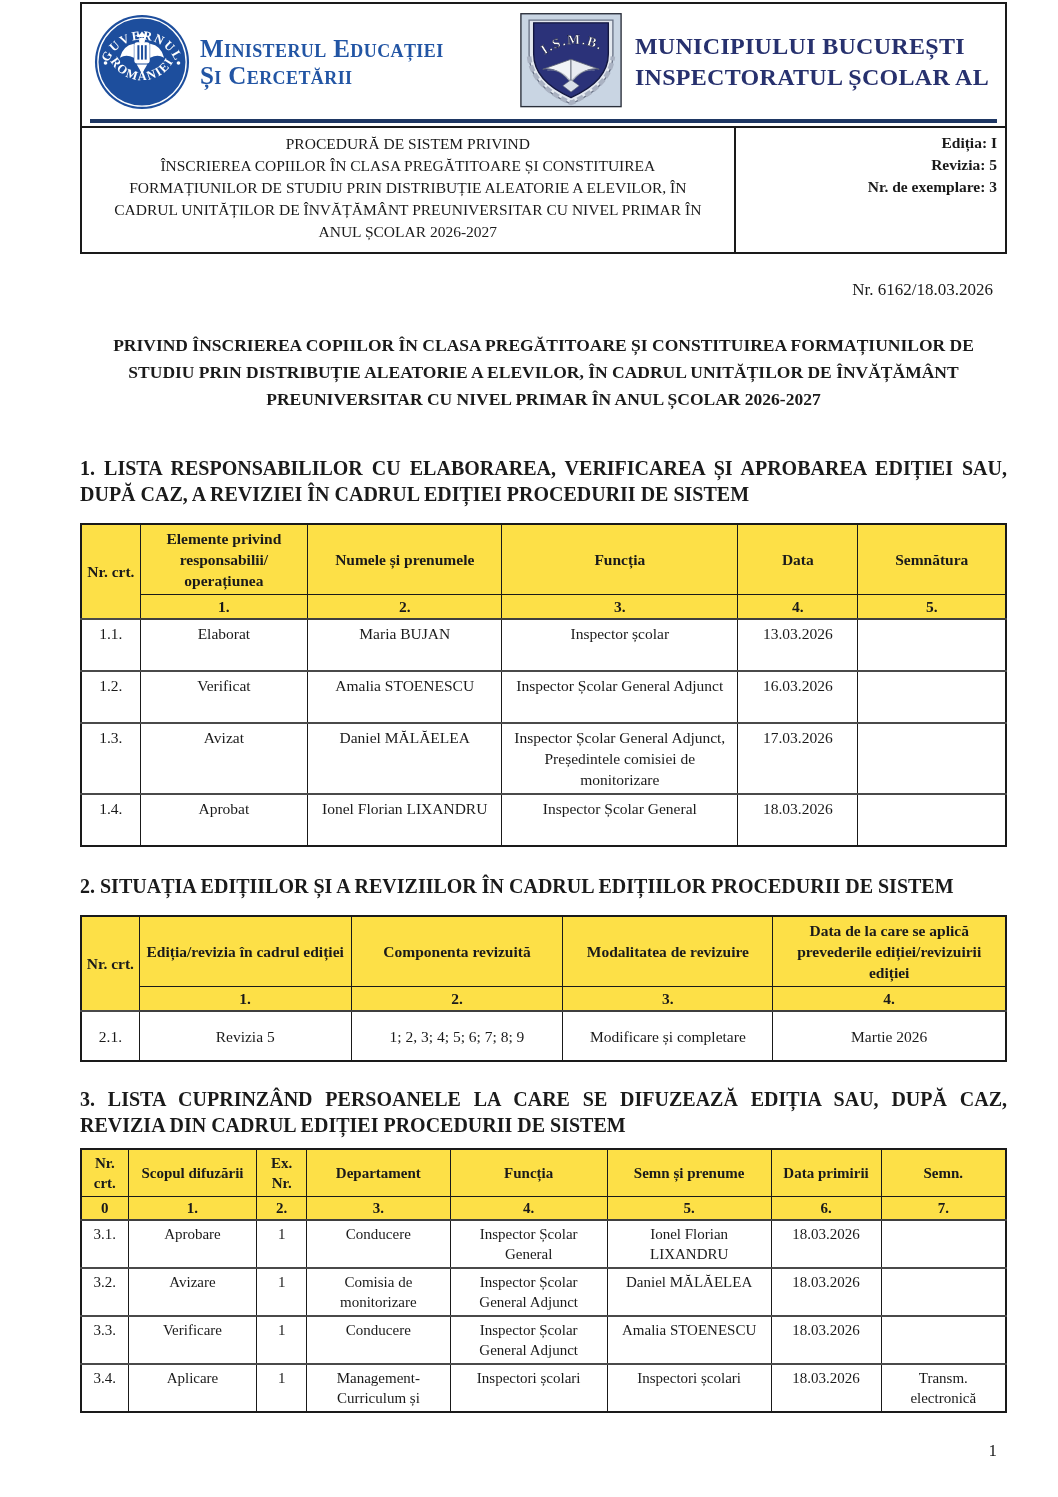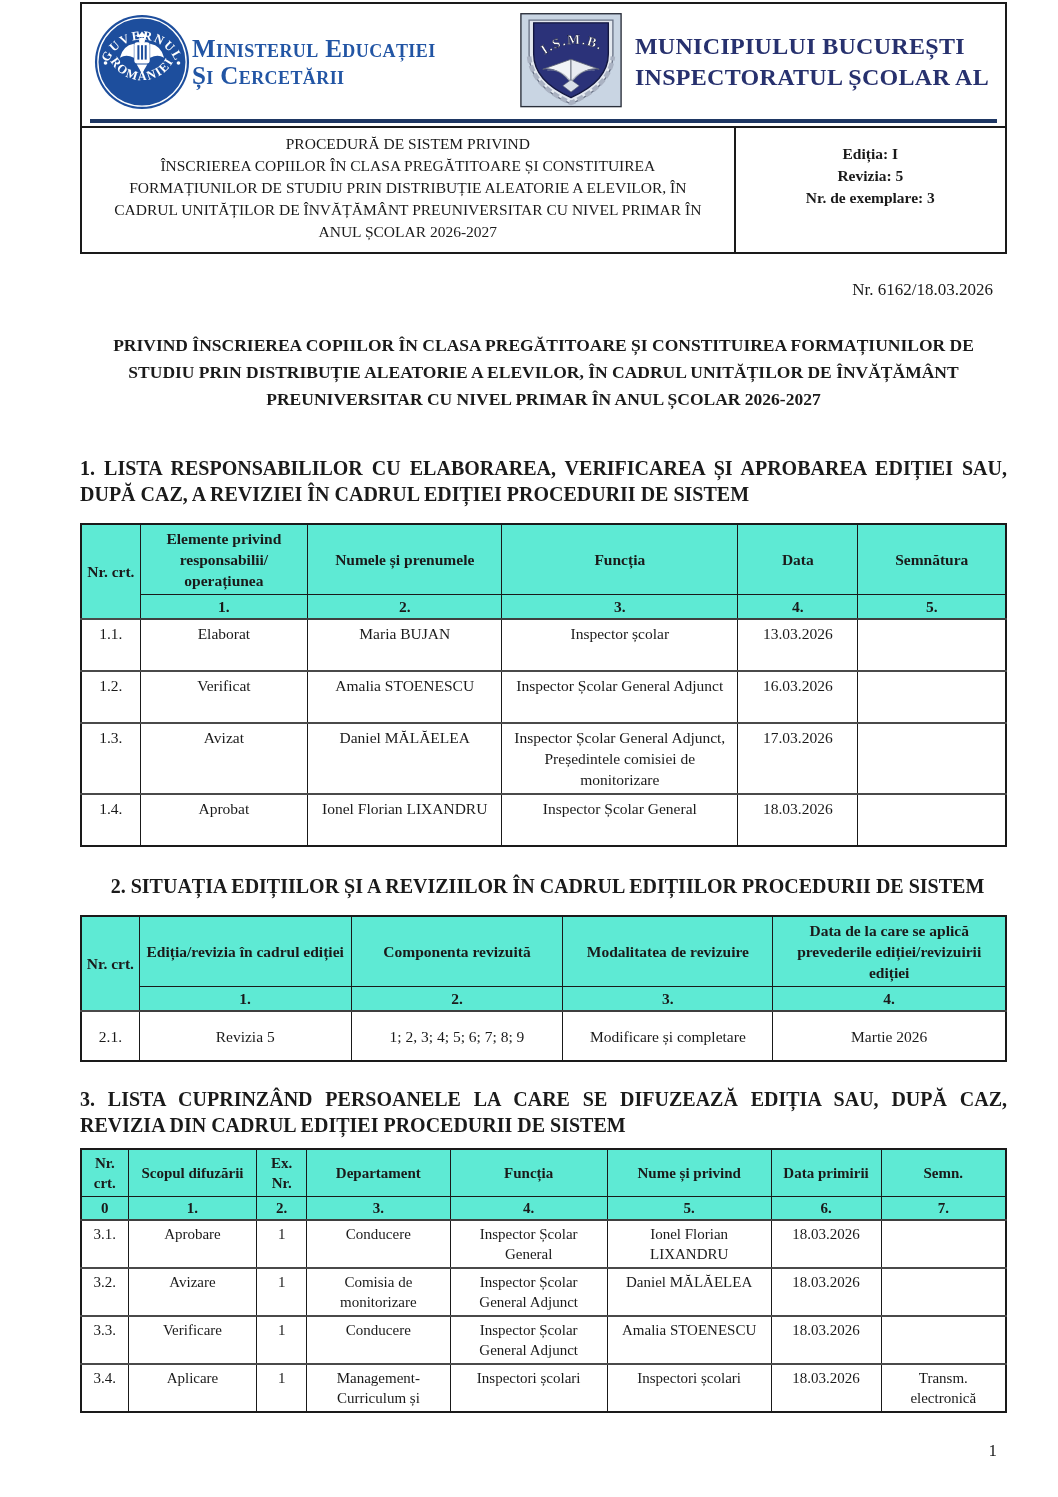--- a/index.html
+++ b/index.html
@@ -8,54 +8,54 @@
     box-sizing:border-box; padding:2px 51px 0 80px; position:relative;
     font-family:"Liberation Serif","DejaVu Serif",serif; color:#1a1a1a;
     overflow:hidden;
   }
   
   .doc-header { border:2px solid #1a1a1a; }
   .logos { display:flex; align-items:center; padding:7px 10px 4px 12px; height:102px; }
   .gov-group, .ismb-group { display:flex; align-items:center; }
   .ismb-group { margin-left:auto; padding-right:6px; }
   .ministry-name {
-    margin-left:2px; font-variant:small-caps; font-weight:700; font-size:25px;
+    margin-left:10px; font-variant:small-caps; font-weight:700; font-size:25px;
     line-height:1.1; color:#2255a4; letter-spacing:.4px; white-space:nowrap;
   }
   .inspectorate-name {
     margin-left:13px; font-weight:700; font-size:24px; line-height:1.3;
     color:#27316e; letter-spacing:.3px; white-space:nowrap;
   }
   .blue-rule { height:4px; background:#1f3864; margin:2px 8px 3px 8px; }
   .title-block { display:flex; border-top:2px solid #1a1a1a; }
   .title-cell {
     width:70.6%; box-sizing:border-box; padding:5px 28px 9px;
     text-align:center; font-weight:400; font-size:15.5px; line-height:22px;
   }
   .edition-cell {
     width:29.4%; box-sizing:border-box; border-left:2px solid #1a1a1a;
-    padding:15px 8px; text-align:center; font-weight:700; font-size:15.5px; line-height:22px;
+    padding:4px 8px; text-align:right; font-weight:700; font-size:15.5px; line-height:22px;
   }
   
   .doc-number { margin-top:26px; padding-right:14px; text-align:right; font-size:17px; }
   .main-title { margin-top:32px; text-align:center; font-weight:700; font-size:17.5px; line-height:27px; }
   .section-heading { margin:0; font-weight:700; font-size:20px; line-height:26px; }
   #sec1 { margin-top:42px; text-align:justify; }
-  #sec2 { margin-top:26px; text-align:center;margin-left:8px; }
+  #sec2 { margin-top:26px; text-align:left; }
   #sec3 { margin-top:24px; text-align:justify; }
   
   table.doc-table {
     width:100%; border-collapse:collapse; table-layout:fixed;
     margin-top:16px; font-size:15.5px; border:2px solid #1a1a1a;
   }
   .doc-table th, .doc-table td {
     border:1px solid #1a1a1a; text-align:center; padding:3px 4px;
     line-height:21px; overflow:hidden; word-wrap:break-word;
   }
-  .doc-table thead th { background:#5eead4; font-weight:700; vertical-align:middle; }
+  .doc-table thead th { background:#fde047; font-weight:700; vertical-align:middle; }
   .doc-table tr.numbering th { padding:1px 2px; border-bottom:2px solid #3f3f3f; }
   .doc-table tbody td { background:#fff; border-top-width:2px; border-top-color:#4a4a4a; }
   #table1 tbody td { vertical-align:top; height:44px; }
   #table2 { margin-top:16px; }
   #table2 tbody td { vertical-align:middle; height:42px; }
   #table3 { margin-top:10px; font-size:15px; }
   #table3 th, #table3 td { line-height:20px; }
   #table3 tbody td { vertical-align:top; height:40px; }
   .page-number { position:absolute; right:61px; bottom:36px; font-size:17px; }
   svg text { font-family:"Liberation Serif","DejaVu Serif",serif; }
@@ -260,21 +260,21 @@
         <col style="width: 11.9%;">
         <col style="width: 13.5%;">
       </colgroup>
       <thead>
         <tr>
           <th>Nr. crt.</th>
           <th>Scopul difuzării</th>
           <th>Ex. Nr.</th>
           <th>Departament</th>
           <th>Funcția</th>
-          <th>Nume și privind</th>
+          <th>Semn și prenume</th>
           <th>Data primirii</th>
           <th>Semn.</th>
         </tr>
         <tr class="numbering">
           <th>0</th>
           <th>1.</th>
           <th>2.</th>
           <th>3.</th>
           <th>4.</th>
           <th>5.</th>

